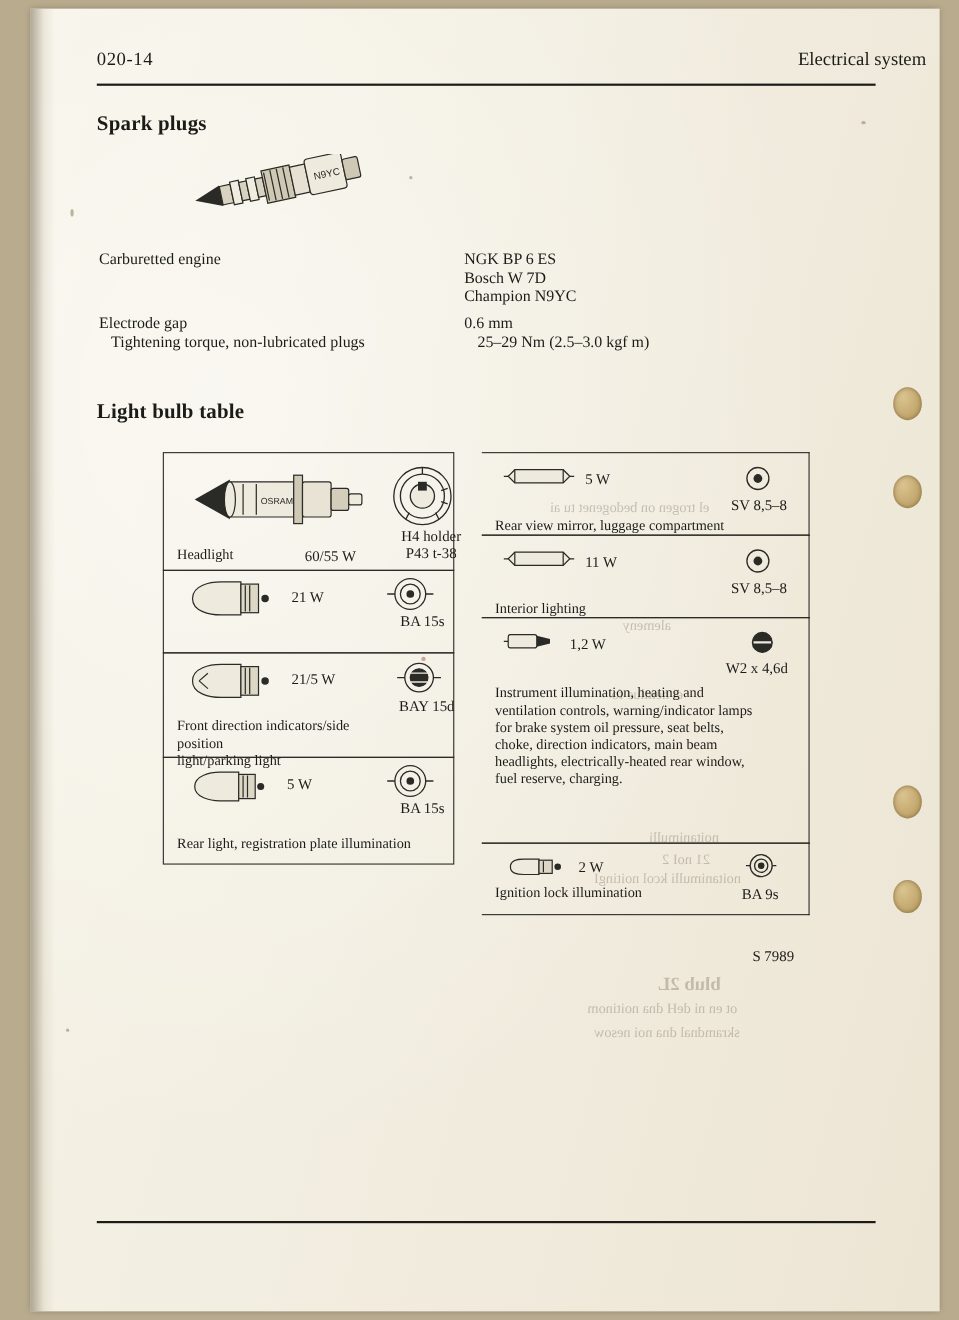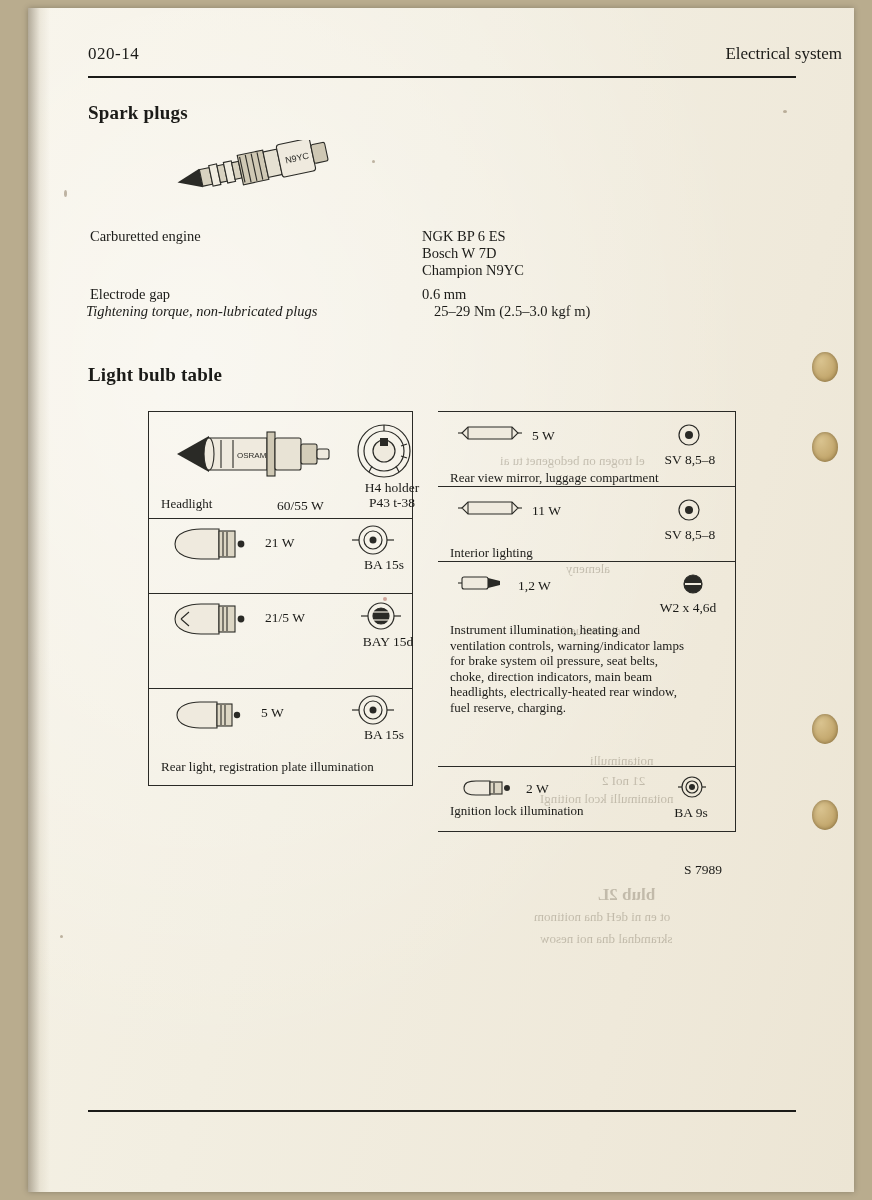--- a/index.html
+++ b/index.html
@@ -92,21 +92,21 @@
   .spec {
     position: absolute;
     font-size: 14.5px;
     line-height: 17px;
     white-space: pre-line;
   }
   #spec-carb-l { left: 90px; top: 228px; }
   #spec-carb-r { left: 422px; top: 228px; }
   #spec-gap-l  { left: 90px; top: 286px; }
   #spec-gap-r  { left: 422px; top: 286px; }
-  #spec-torque-l { left: 86px; top: 303px; font-style: italic; }
+  #spec-torque-l { left: 101px; top: 303px; }
   #spec-torque-r { left: 422px; top: 303px; margin-left: 12px; }
 
   
   .bulb-table {
     position: absolute;
     left: 148px; top: 412px;
     width: 588px;
   }
   .col-left, .col-right {
     position: absolute;
@@ -319,20 +319,22 @@
             <circle cx="20" cy="16" r="13"></circle>
             <circle cx="20" cy="16" r="8" fill="#2a2a26"></circle>
             <line x1="7" y1="16" x2="0" y2="16"></line>
             <line x1="33" y1="16" x2="40" y2="16"></line>
             <line x1="10" y1="12" x2="30" y2="12" stroke="#efeade"></line>
             <line x1="10" y1="20" x2="30" y2="20" stroke="#efeade"></line>
           </g>
         </svg>
       </div>
       <div class="base" style="left:198px; top:40px; width:82px;">BAY 15d</div>
+      <div class="cell-desc" style="position:absolute; left:12px; top:58px; width:200px;">Front direction indicators/side position
+light/parking light</div>
     </div>
 
     <div class="cell" style="height:98px;">
       <div class="art" style="left:18px; top:10px;">
         <svg width="90" height="32" viewBox="0 0 90 32">
           <g stroke="#2a2a26" fill="none" stroke-width="1.1">
             <path d="M10,16 C10,6 24,3 33,3 L50,3 L50,29 L33,29 C24,29 10,26 10,16 Z" fill="#efeade"></path>
             <rect x="50" y="5" width="15" height="22" fill="#ddd7c5"></rect>
             <line x1="54" y1="6" x2="54" y2="26"></line>
             <line x1="58" y1="6" x2="58" y2="26"></line>

